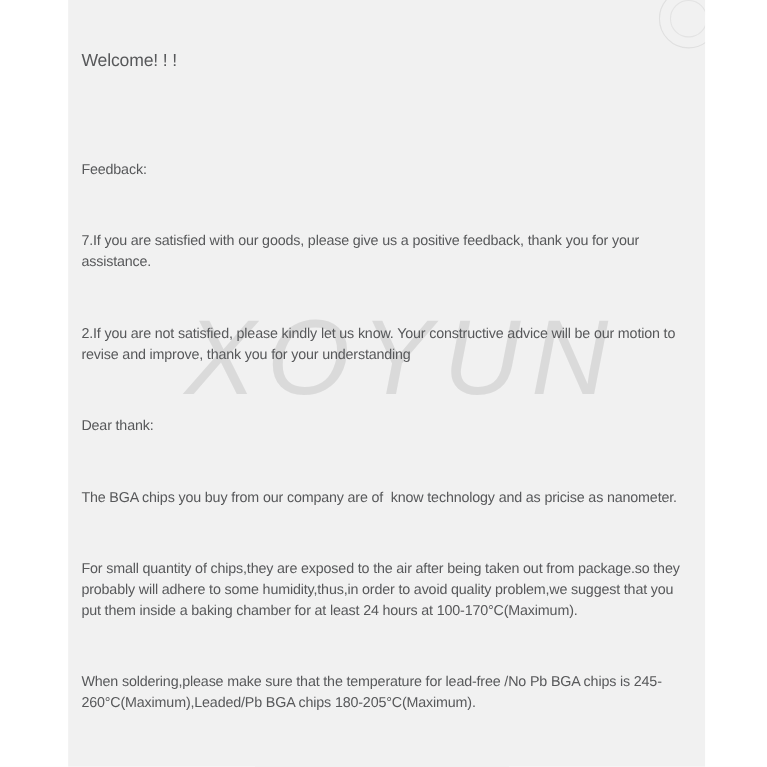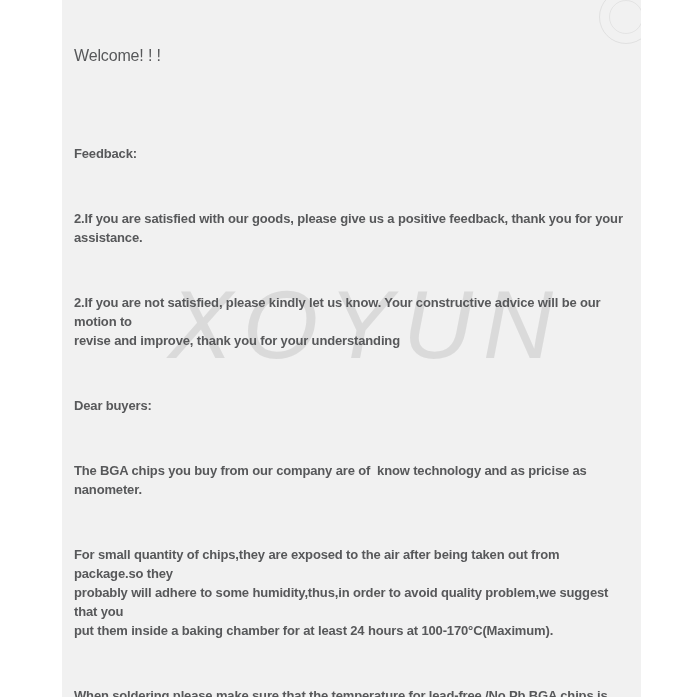--- a/index.html
+++ b/index.html
@@ -53,42 +53,42 @@
     font-size: 13px;
     line-height: 19px;
     letter-spacing: -0.15px;
     color: #57585a;
     white-space: pre-wrap;
   }
   .title {
     font-size: 16px;
     margin: 0 0 22px 0;
   }
-  .para { margin: 0 0 8px 0; font-weight: bold; }
+  .para { margin: 0 0 8px 0; }
 </style>
 </head>
 <body>
 
 <div class="page">
 
   <div class="watermark">XOYUN</div>
 
   <div class="stamp">
     <div class="stamp-inner"></div>
   </div>
 
   <div class="content">
     <p class="title">Welcome! ! !</p>
 
     <p class="para">Feedback:</p>
-    <p class="para">2.If you are satisfied with our goods, please give us a positive feedback, thank you for your
+    <p class="para">7.If you are satisfied with our goods, please give us a positive feedback, thank you for your
 assistance.</p>
     <p class="para">2.If you are not satisfied, please kindly let us know. Your constructive advice will be our motion to
 revise and improve, thank you for your understanding</p>
-    <p class="para">Dear buyers:</p>
+    <p class="para">Dear thank:</p>
     <p class="para">The BGA chips you buy from our company are of  know technology and as pricise as nanometer.</p>
     <p class="para">For small quantity of chips,they are exposed to the air after being taken out from package.so they
 probably will adhere to some humidity,thus,in order to avoid quality problem,we suggest that you
 put them inside a baking chamber for at least 24 hours at 100-170°C(Maximum).</p>
     <p class="para">When soldering,please make sure that the temperature for lead-free /No Pb BGA chips is 245-
 260°C(Maximum),Leaded/Pb BGA chips 180-205°C(Maximum).</p>
     
     
     
 

